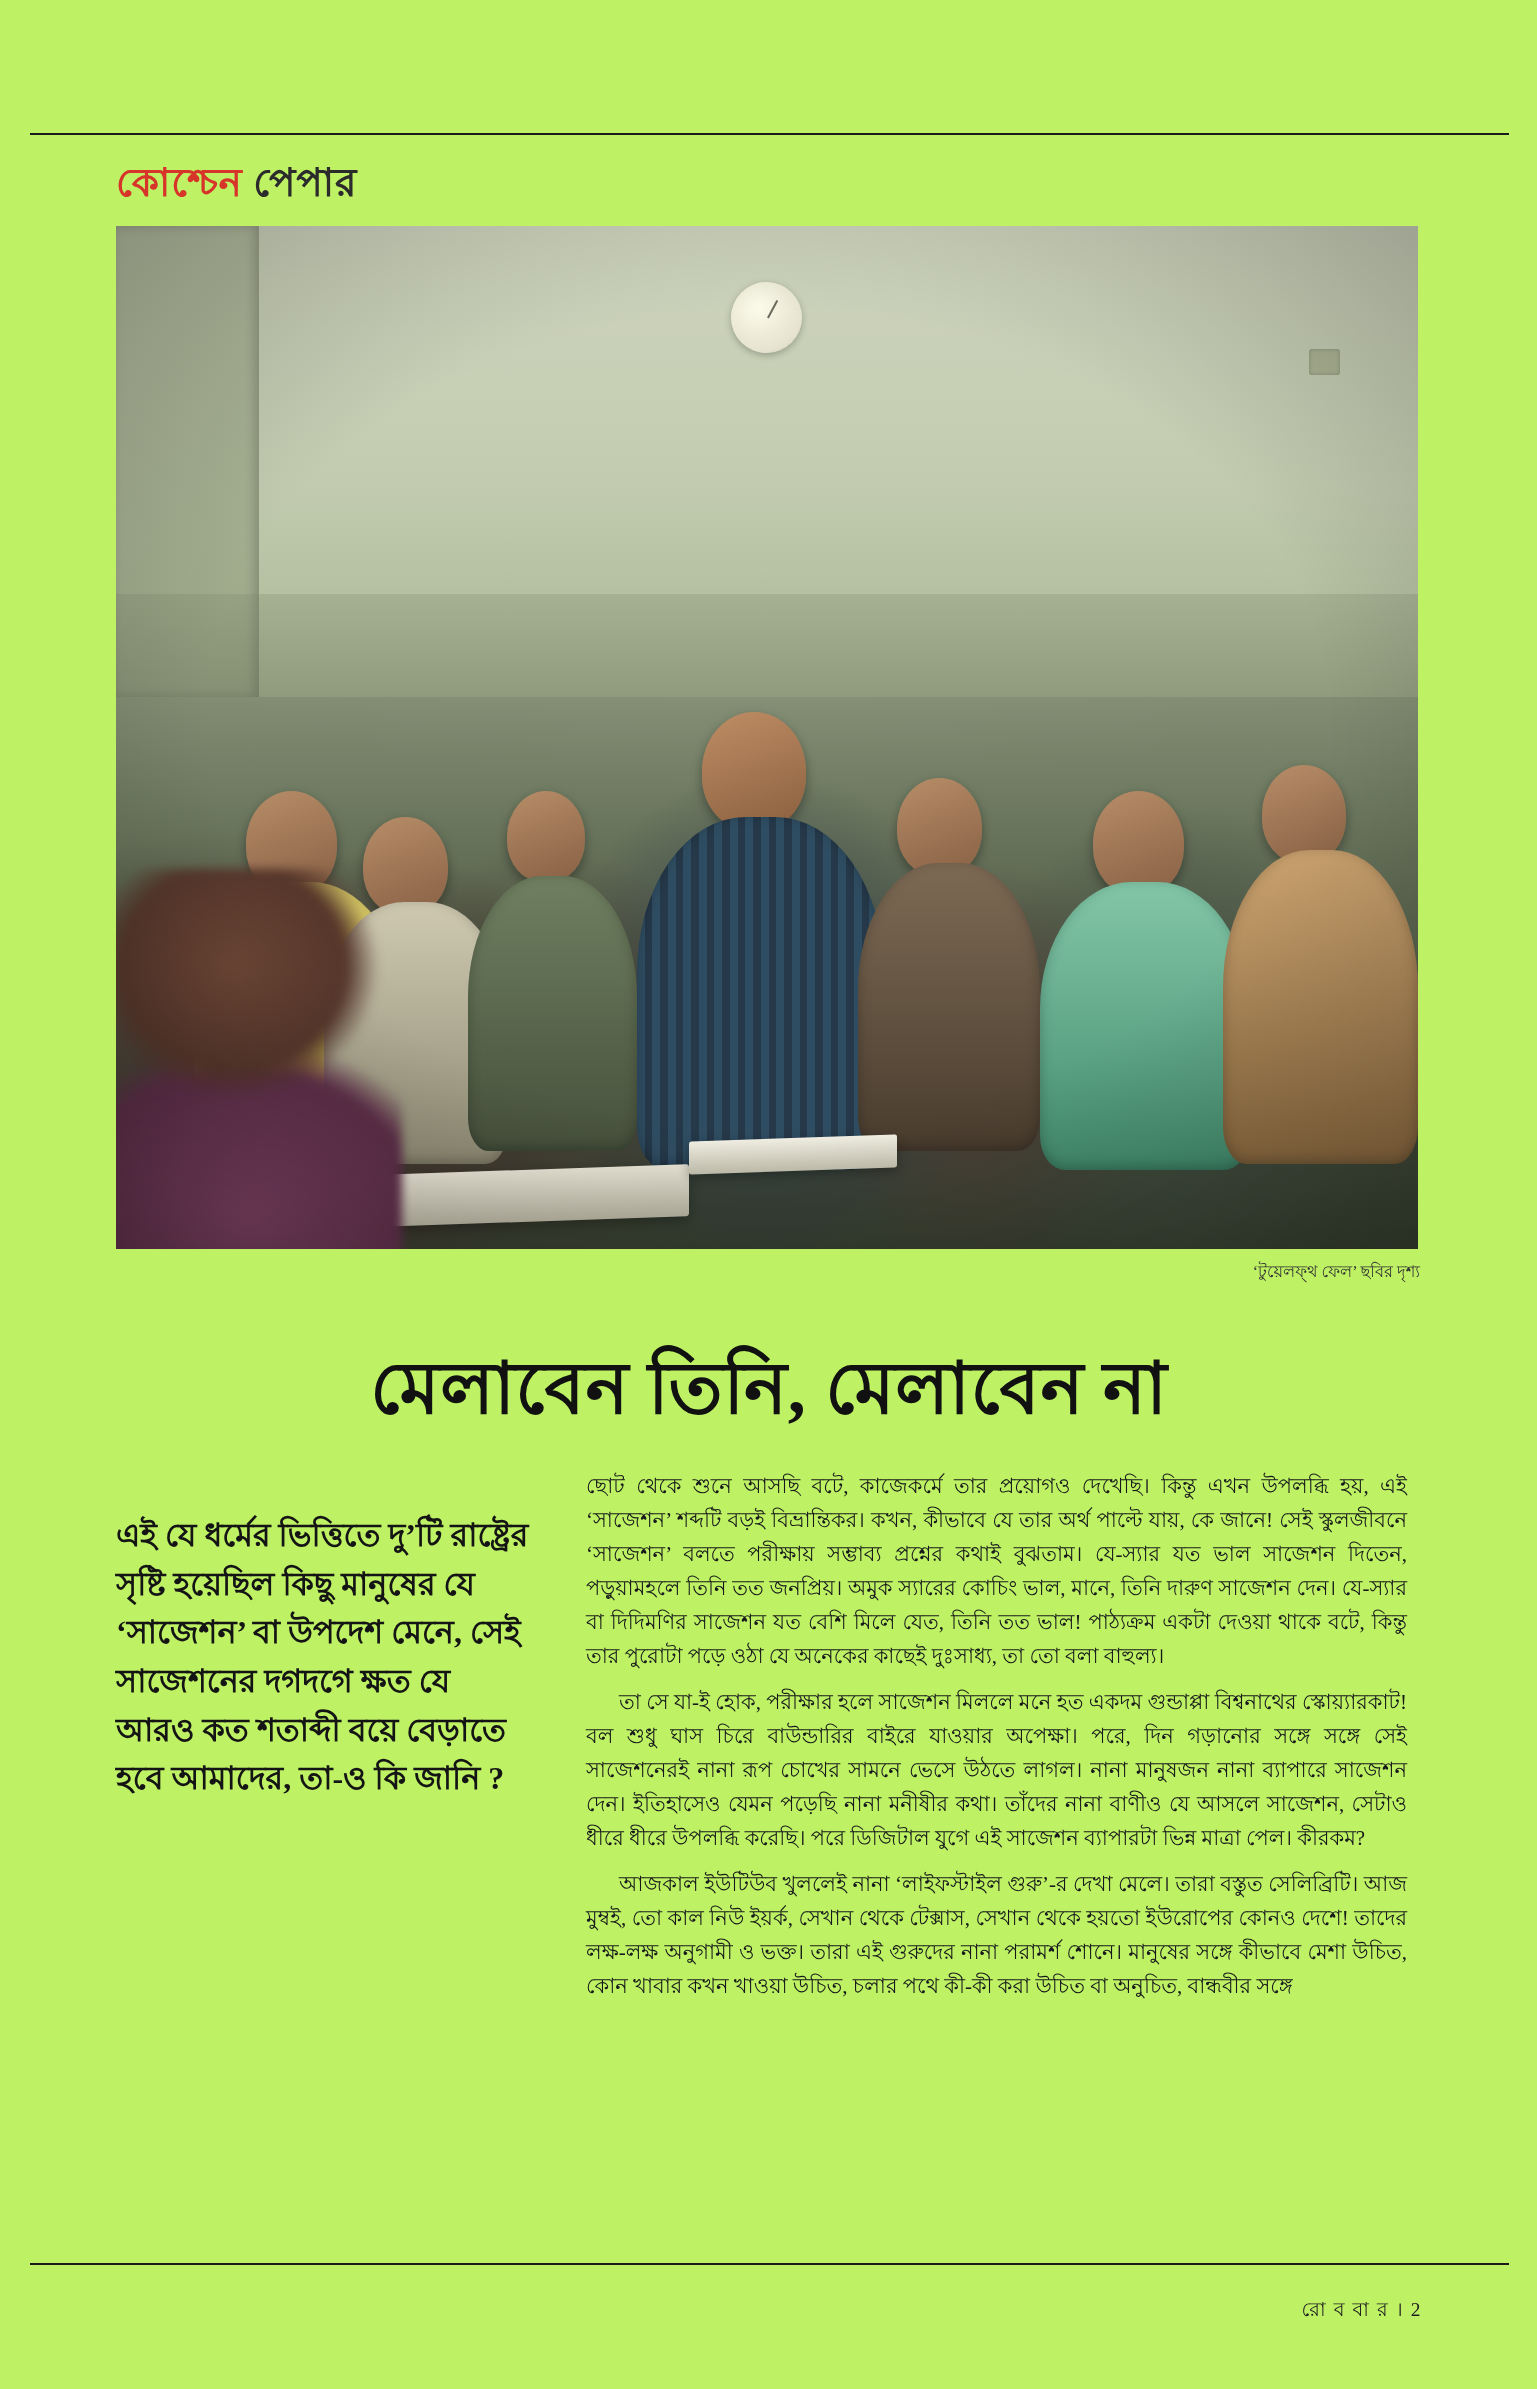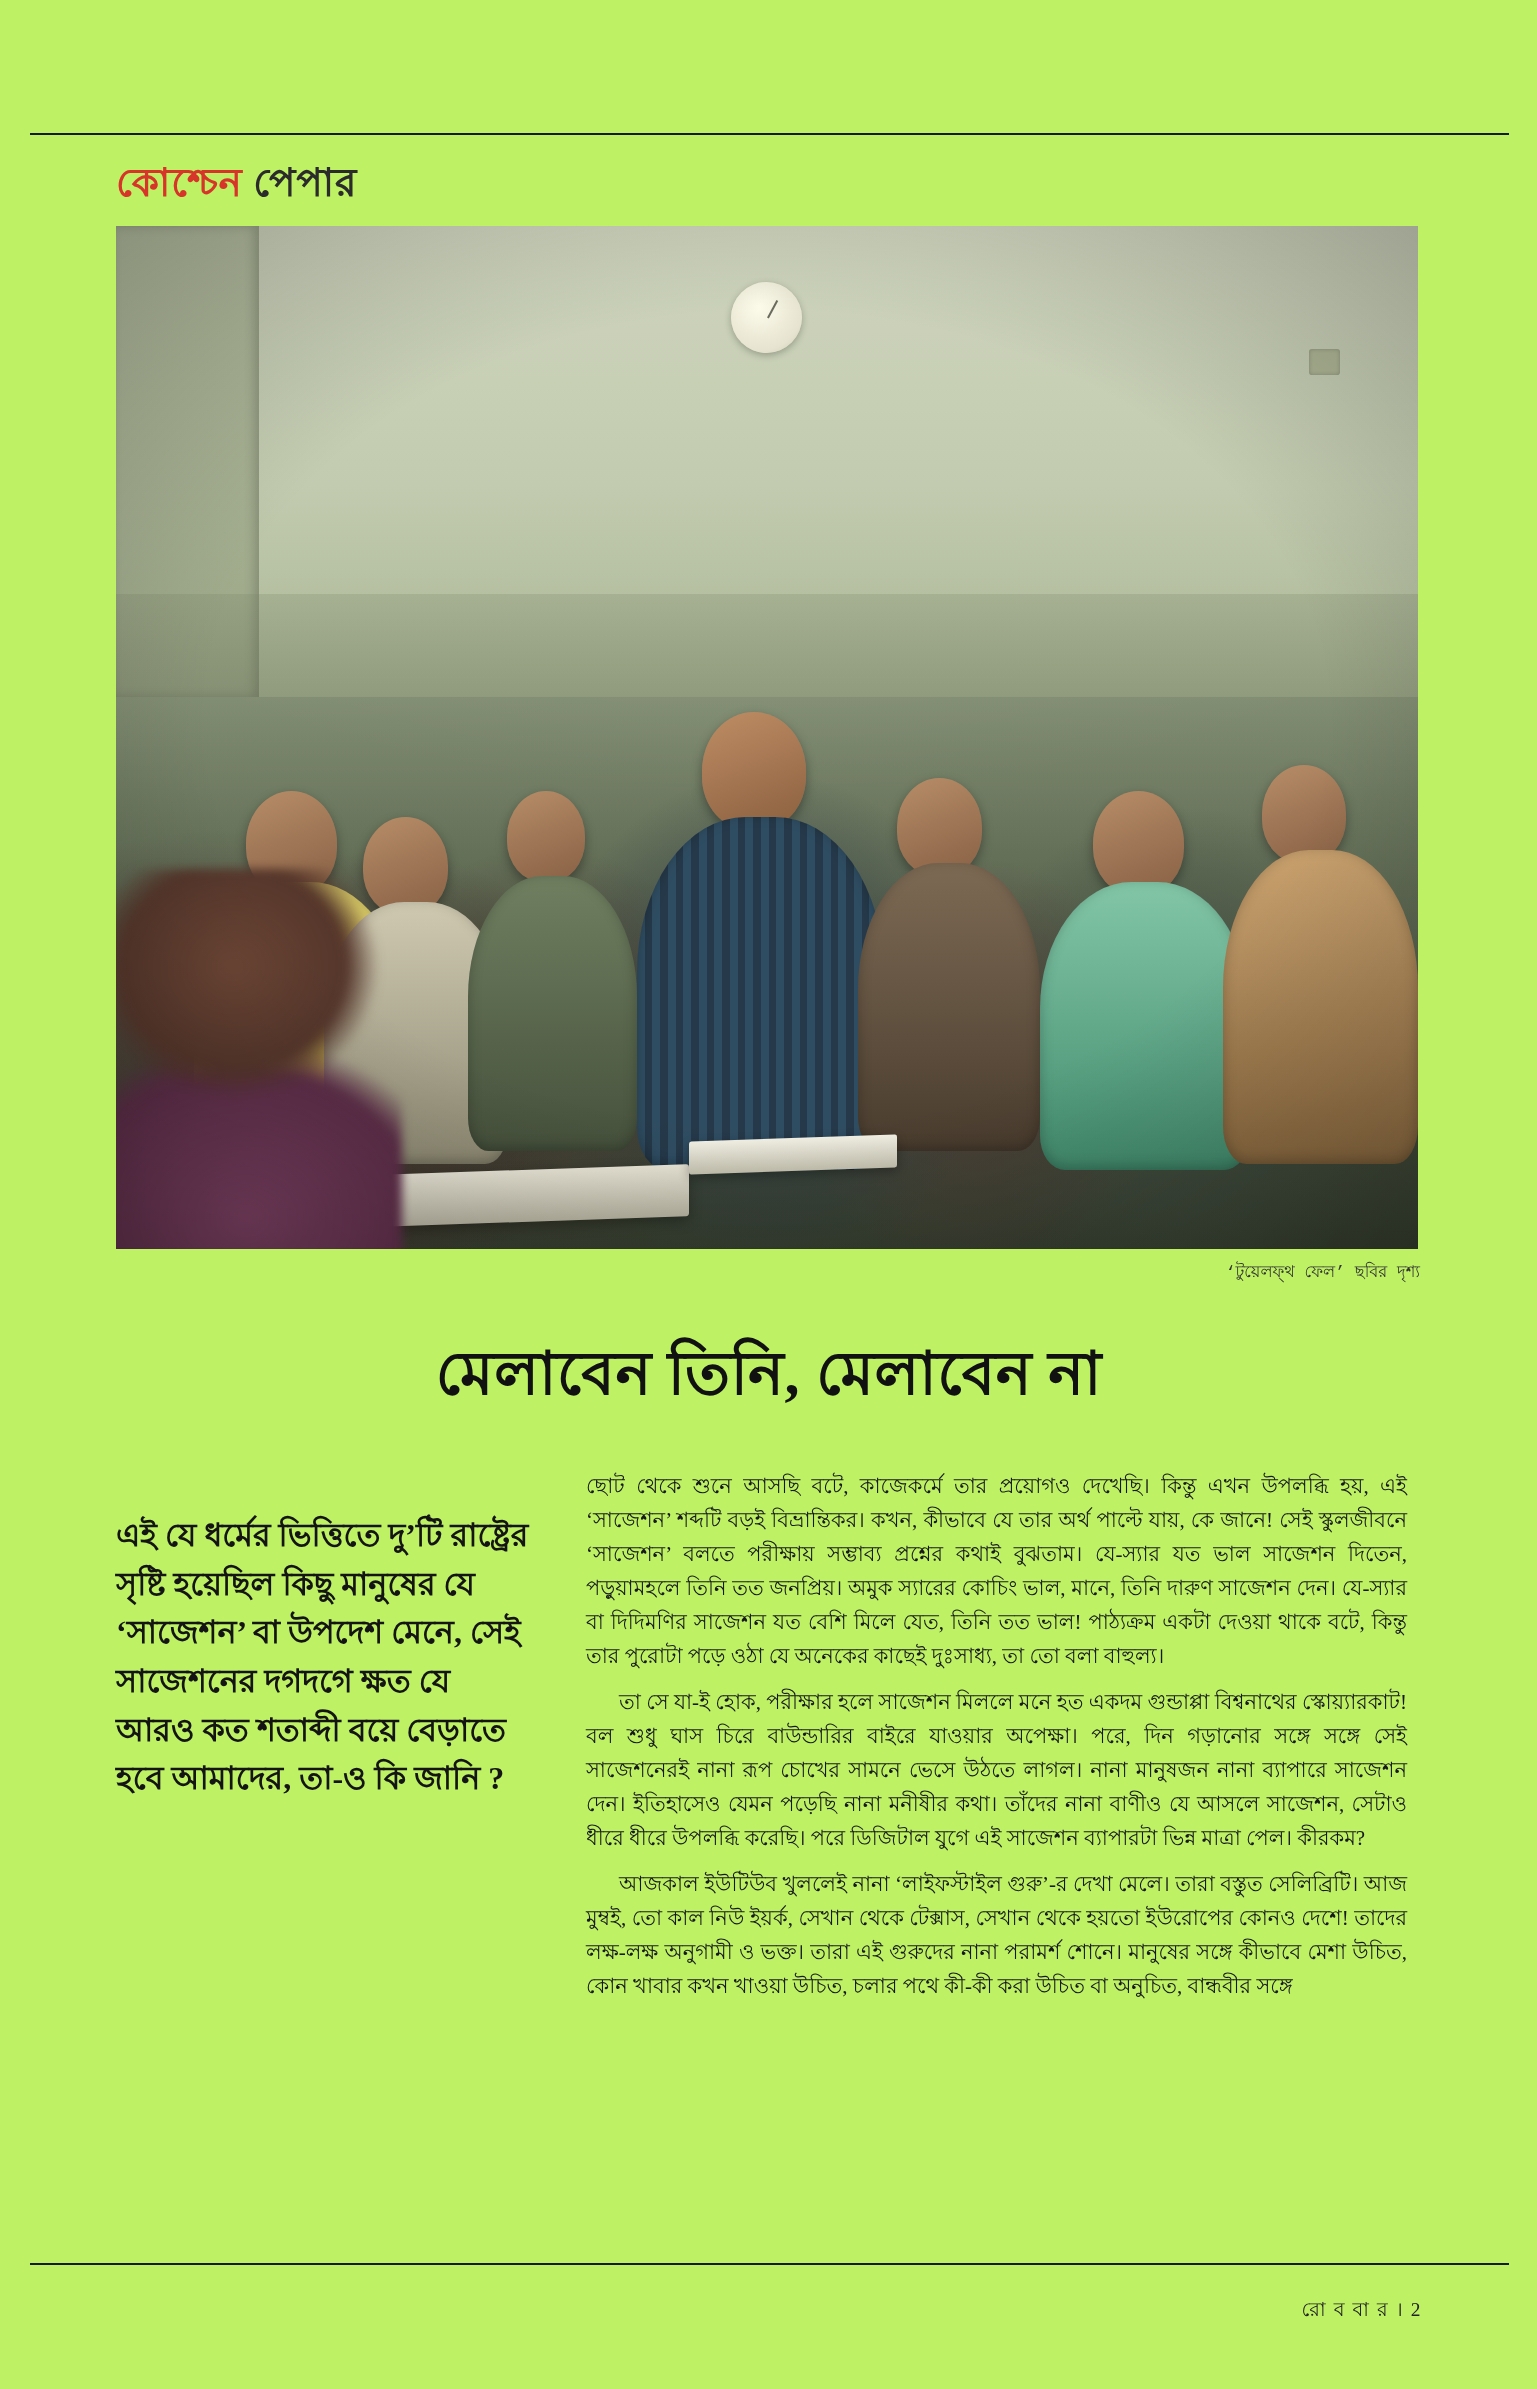--- a/index.html
+++ b/index.html
@@ -173,30 +173,30 @@
     position: absolute;
     inset: 0;
     background: radial-gradient(ellipse 78% 72% at 50% 48%, rgba(0,0,0,0) 55%, rgba(0,0,0,0.28) 100%);
   }
   .photo-credit {
     position: absolute;
     right: 118px;
     top: 1259px;
     font-size: 16.3px;
     color: #333;
-    font-family: Liberation Mono, monospace;
+    font-family: Liberation Serif, serif;
   }
   
   .headline {
     position: absolute;
     left: 116px;
     right: 116px;
     top: 1301px;
     text-align: center;
-    font-size: 60px;
+    font-size: 72px;
     line-height: 1.12;
     font-weight: bold;
     color: #111;
     letter-spacing: 0.8px;
     font-family: "Liberation Serif", serif;
   }
   
   .byline {
     position: absolute;
     left: 116px;

